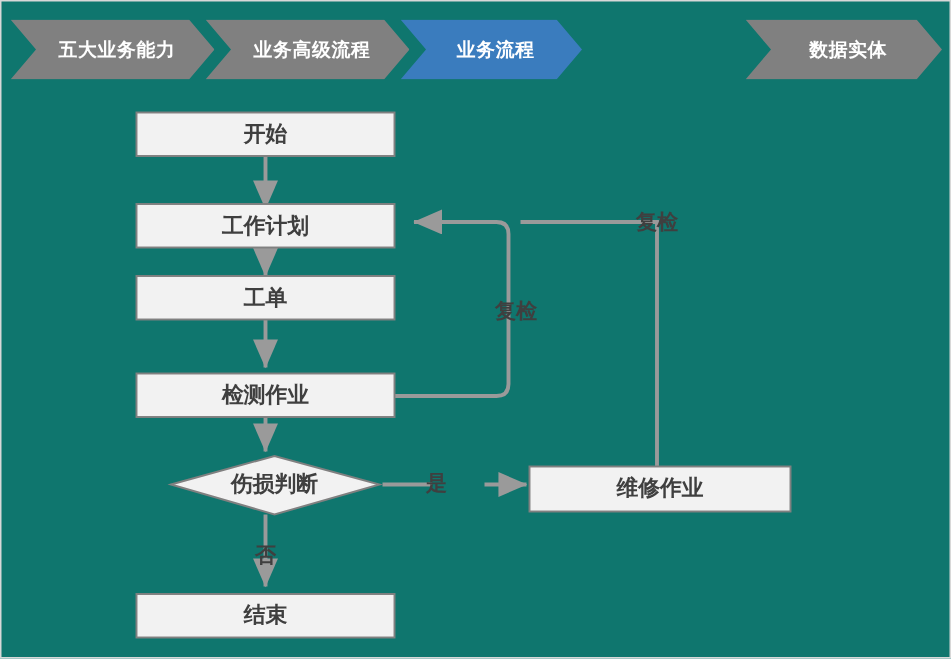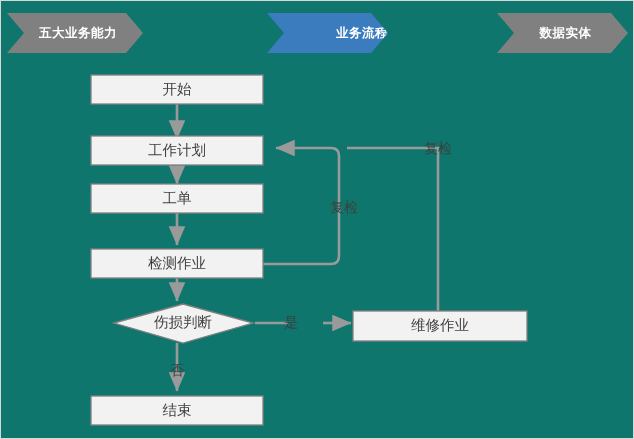--- a/index.html
+++ b/index.html
@@ -40,30 +40,31 @@
     font-weight: bold;
     letter-spacing: 0.5px;
     box-sizing: border-box;
     clip-path: polygon(0 0, calc(100% - 17px) 0, 100% 50%, calc(100% - 17px) 100%, 0 100%, 17px 50%);
     user-select: none;
   }
   .chev.first {
     clip-path: polygon(0 0, calc(100% - 17px) 0, 100% 50%, calc(100% - 17px) 100%, 0 100%, 17px 50%);
   }
   .chev-grey { background: #808080; }
-  .chev-blue { background: #3a7cbe; justify-content: flex-end; }
+  .chev-blue { background: #3a7cbe; }
   .chev span { padding-left: 6px; }
 
   
   #flow {
     position: absolute;
     left: 0;
     top: 52px;
     width: 542px;
     height: 386px;
+    font-weight: bold;
   }
   #flow svg { display: block; }
 
   .node-text {
     font-family: "Liberation Sans", "DejaVu Sans", sans-serif;
     font-size: 14.5px;
     fill: #3f3f3f;
     text-anchor: middle;
     dominant-baseline: middle;
   }
@@ -91,20 +92,23 @@
   }
 </style>
 </head>
 <body>
 
 <div id="page">
 
   <div id="breadcrumb">
     <div class="chev chev-grey first" style="left:6px;  width:136px;">
       <span>五大业务能力</span>
+    </div>
+    <div class="chev chev-grey" style="left:136px; width:136px;">
+      <span>业务高级流程</span>
     </div>
     <div class="chev chev-blue" style="left:266px; width:121px;">
       <span>业务流程</span>
     </div>
     <div class="chev chev-grey" style="left:496px; width:131px;align-items:center;">
       <span>数据实体</span>
     </div>
   </div>
 
   <div id="flow">

